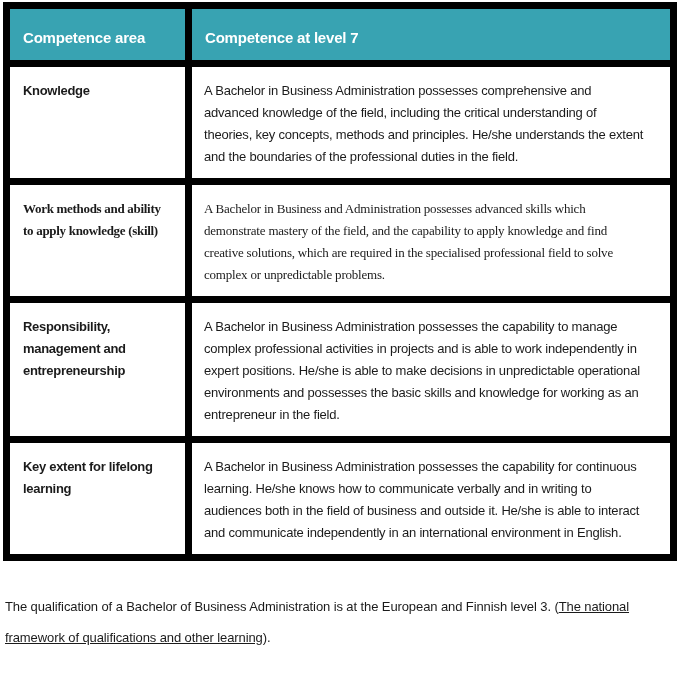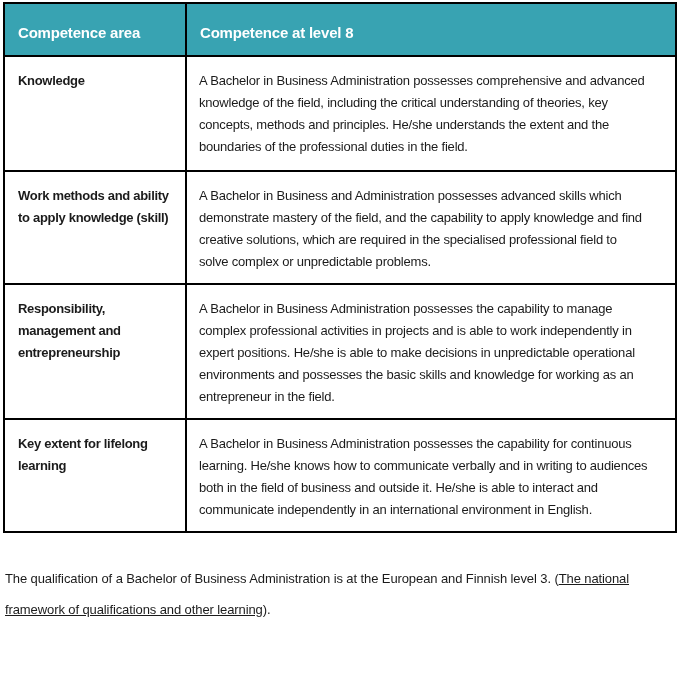--- a/index.html
+++ b/index.html
@@ -12,21 +12,21 @@
   }
   .doc { width: 681px; height: 699px; padding: 2px 4px 0 3px; }
 
   table.competence-table {
     border-collapse: collapse;
     width: 674px;
     table-layout: fixed;
     border: 2px solid #000;
     border-top-color: #38A3B2;
   }
-  th, td { border: 2px solid #000000; vertical-align: top; text-align: left; }
+  th, td { border: 7px solid #000000; vertical-align: top; text-align: left; }
 
   thead th {
     background: #38A3B2;
     color: #ffffff;
     font-weight: bold;
     font-size: 15px;
     letter-spacing: -0.2px;
     padding: 20px 10px 14px 13px;
     border-bottom: 2px solid #000;
   }
@@ -39,21 +39,21 @@
     letter-spacing: -0.3px;
     padding: 13px 14px 10px 13px;
   }
   td.desc {
     font-size: 13px;
     line-height: 22px;
     letter-spacing: -0.2px;
     padding: 13px 26px 10px 12px;
   }
   tr.r0 td { height: 115px; margin-top: 12px; }
-  tr.r1 td { height: 105px; }
+  tr.r1 td { height: 105px; font-family: Liberation Serif, serif; }
   tr.r2 td { height: 130px; margin-top: 28px; }
   tr.r3 td { height: 90px; }
   tr.r4 td { height: 107px; }
 
   .footnote {
     margin: 30px 0 0 2px;
     width: 640px;
     font-size: 13px;
     letter-spacing: -0.1px;
     line-height: 31px;
@@ -66,21 +66,21 @@
   }
 </style>
 </head>
 <body>
 
 <div class="doc">
   <table class="competence-table">
     <thead>
       <tr>
         <th class="col-area">Competence area</th>
-        <th class="col-desc">Competence at level 8</th>
+        <th class="col-desc">Competence at level 7</th>
       </tr>
     </thead>
     <tbody>
       <tr class="r0">
         <td class="area">Knowledge</td>
         <td class="desc">A Bachelor in Business Administration possesses comprehensive and advanced knowledge of the field, including the critical understanding of theories, key concepts, methods and principles. He/she understands the extent and the boundaries of the professional duties in the field.</td>
       </tr>
       <tr class="r1">
         <td class="area">Work methods and ability to apply knowledge (skill)</td>
         <td class="desc">A Bachelor in Business and Administration possesses advanced skills which demonstrate mastery of the field, and the capability to apply knowledge and find creative solutions, which are required in the specialised professional field to solve complex or unpredictable problems.</td>

